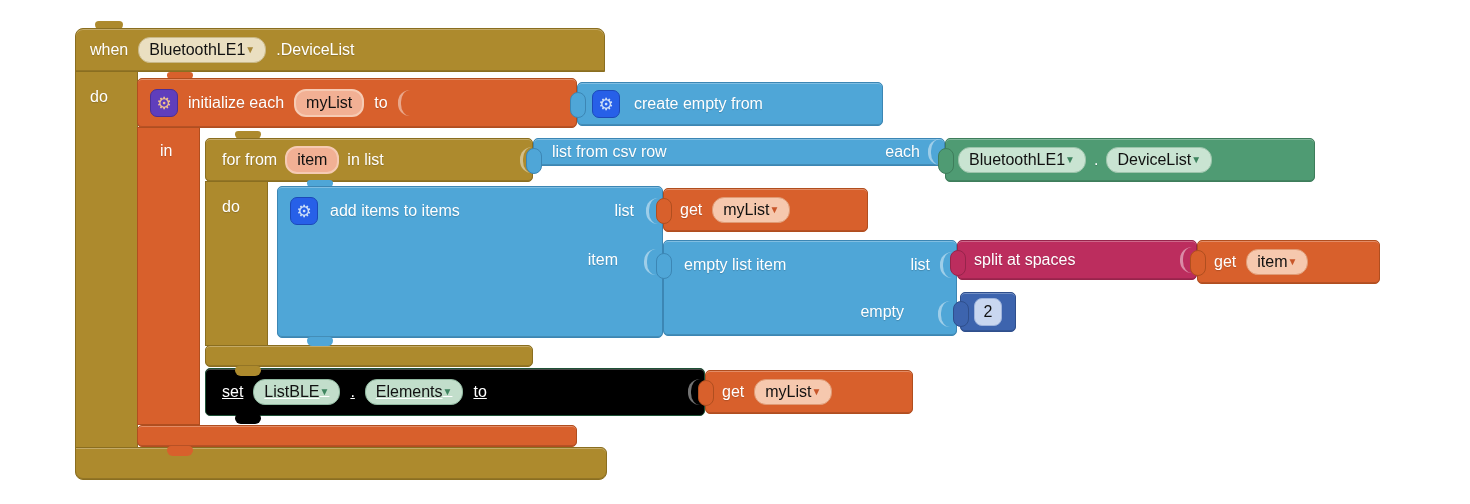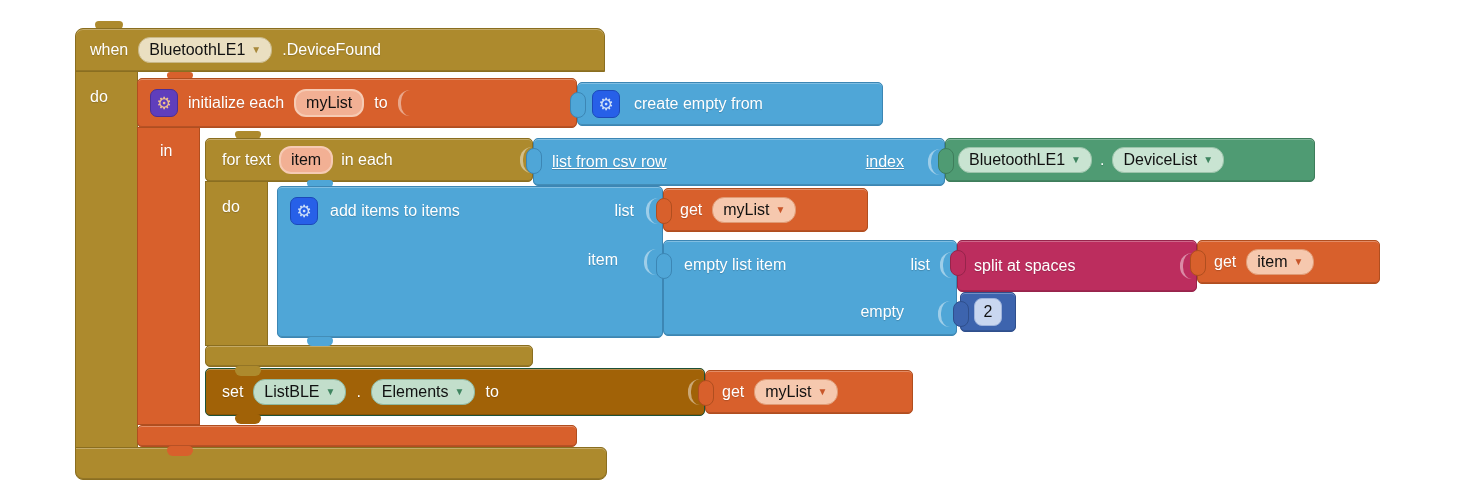--- a/index.html
+++ b/index.html
@@ -7,26 +7,26 @@
           font-family:"Liberation Sans",sans-serif;font-size:16px;}
   .abs{position:absolute;box-sizing:border-box;}
   .bar{display:flex;align-items:center;color:#fff;
        box-shadow:inset 0 1px 0 rgba(255,255,255,.28), inset 0 -1px 0 rgba(0,0,0,.15);}
   .lbl{white-space:nowrap;text-shadow:0 1px 1px rgba(0,0,0,.18);}
   
   .gold{background:#AD8A2D;border:1px solid #8A6E20;}
   .orange{background:#D8602C;border:1px solid #B04E1F;}
   .blue{background:#4FA6D7;border:1px solid #3C86B4;}
   .green{background:#4F9B73;border:1px solid #3E7D5B;}
-  .dkgreen{background:#a16207;border:1px solid #1E5237;}
+  .dkgreen{background:#000000;border:1px solid #1E5237;text-decoration:underline;}
   .crimson{background:#BC2D5E;border:1px solid #97244B;}
   .mathblue{background:#3D64AE;border:1px solid #2F4F8C;}
   .noborder{border:none;}
   
-  .pill{display:inline-flex;align-items:center;gap:6px;color:#111;white-space:nowrap;
+  .pill{display:inline-flex;align-items:center;color:#111;white-space:nowrap;
         border-radius:12px;padding:2px 10px;line-height:20px;}
   .pill-cream{background:#EADFC1;border:1px solid #C9B887;}
   .pill-salmon{background:#F2B094;border:2px solid #F6CBB4;}
   .pill-get{background:#F6C8AE;border:1px solid #E09A74;}
   .pill-green{background:#C9E4D2;border:1px solid #9CC4AB;}
   .pill-dkgreen{background:#C2DECB;border:1px solid #8FB89F;}
   .field-num{background:#C9D7F0;border:1px solid #9FB4DC;border-radius:8px;
              color:#111;padding:0 9px;line-height:26px;}
   .tri{font-size:10px;line-height:10px;}
   .tri-cream{color:#A8893B;} .tri-orange{color:#C8562A;} .tri-green{color:#3F8560;}
@@ -47,21 +47,21 @@
 
 <div class="canvas">
 
   <div class="abs bump gold noborder" style="left:95px;top:21px;width:28px;height:9px;"></div>
   <div class="abs bar gold rt" style="left:75px;top:28px;width:530px;height:44px;padding-left:14px;gap:10px;">
     <span class="lbl">when</span>
     <span class="pill pill-cream">
       <span>BluetoothLE1</span>
       <span class="tri tri-cream">▼</span>
     </span>
-    <span class="lbl">.DeviceFound</span>
+    <span class="lbl">.DeviceList</span>
   </div>
   <div class="abs gold" style="left:75px;top:71px;width:63px;height:377px;"></div>
   <div class="abs lbl" style="left:90px;top:88px;color:#fff;">do</div>
   <div class="abs bar gold rb" style="left:75px;top:447px;width:532px;height:33px;"></div>
 
   <div class="abs bump orange noborder" style="left:167px;top:72px;width:26px;height:8px;"></div>
   <div class="abs bar orange r" style="left:137px;top:78px;width:440px;height:50px;padding-left:12px;gap:10px;">
     <span class="gear gear-purple">⚙</span>
     <span class="lbl">initialize each</span>
     <span class="pill pill-salmon">
@@ -76,36 +76,36 @@
   <div class="abs bump orange noborder" style="left:167px;top:446px;width:26px;height:10px;"></div>
 
   <div class="abs bar blue r" style="left:577px;top:82px;width:306px;height:44px;padding-left:14px;gap:14px;">
     <span class="tab blue" style="left:-8px;top:9px;"></span>
     <span class="gear gear-blue">⚙</span>
     <span class="lbl">create empty from</span>
   </div>
 
   <div class="abs bump gold noborder" style="left:235px;top:131px;width:26px;height:8px;"></div>
   <div class="abs bar gold r" style="left:205px;top:138px;width:328px;height:44px;padding-left:16px;gap:8px;">
-    <span class="lbl">for text</span>
+    <span class="lbl">for from</span>
     <span class="pill pill-salmon">
       <span>item</span>
     </span>
-    <span class="lbl">in each</span>
+    <span class="lbl">in list</span>
     <span class="socket" style="margin-left:auto;"></span>
   </div>
   <div class="abs gold" style="left:205px;top:181px;width:63px;height:165px;"></div>
   <div class="abs lbl" style="left:222px;top:198px;color:#fff;">do</div>
   <div class="abs bar gold r" style="left:205px;top:345px;width:328px;height:22px;"></div>
   <div class="abs bump gold noborder" style="left:235px;top:366px;width:26px;height:10px;z-index:3;"></div>
 
-  <div class="abs bar blue r" style="left:533px;top:138px;width:412px;height:48px;padding-left:18px;padding-right:4px;gap:24px;text-decoration:underline;">
+  <div class="abs bar blue r" style="left:533px;top:138px;width:412px;height:28px;padding-left:18px;padding-right:4px;gap:8px;">
     <span class="tab blue" style="left:-8px;top:9px;"></span>
     <span class="lbl">list from csv row</span>
-    <span class="lbl" style="margin-left:auto;">index</span>
+    <span class="lbl" style="margin-left:auto;">each</span>
     <span class="socket"></span>
   </div>
 
   <div class="abs bar green r" style="left:945px;top:138px;width:370px;height:44px;padding-left:12px;gap:8px;">
     <span class="tab green" style="left:-8px;top:9px;"></span>
     <span class="pill pill-green">
       <span>BluetoothLE1</span>
       <span class="tri tri-green">▼</span>
     </span>
     <span class="lbl">.</span>
@@ -141,21 +141,21 @@
     <span class="tab blue" style="left:-8px;top:12px;"></span>
     <div style="display:flex;align-items:center;gap:10px;width:100%;height:48px;padding:0 4px 0 20px;box-sizing:border-box;">
       <span class="lbl">empty list item</span>
       <span class="lbl" style="margin-left:auto;">list</span>
       <span class="socket"></span>
     </div>
     <span class="lbl" style="position:absolute;right:52px;top:62px;">empty</span>
     <span class="socket" style="position:absolute;right:6px;top:60px;"></span>
   </div>
 
-  <div class="abs bar crimson r" style="left:957px;top:240px;width:240px;height:52px;padding-left:16px;padding-right:4px;gap:24px;align-items:center;">
+  <div class="abs bar crimson r" style="left:957px;top:240px;width:240px;height:40px;padding-left:16px;padding-right:4px;gap:24px;align-items:center;">
     <span class="tab crimson" style="left:-8px;top:9px;"></span>
     <span class="lbl">split at spaces</span>
     <span class="socket" style="margin-left:auto;"></span>
   </div>
 
   <div class="abs bar orange r" style="left:1197px;top:240px;width:183px;height:44px;padding-left:16px;gap:10px;">
     <span class="tab orange" style="left:-8px;top:9px;"></span>
     <span class="lbl">get</span>
     <span class="pill pill-get">
       <span>item</span>

